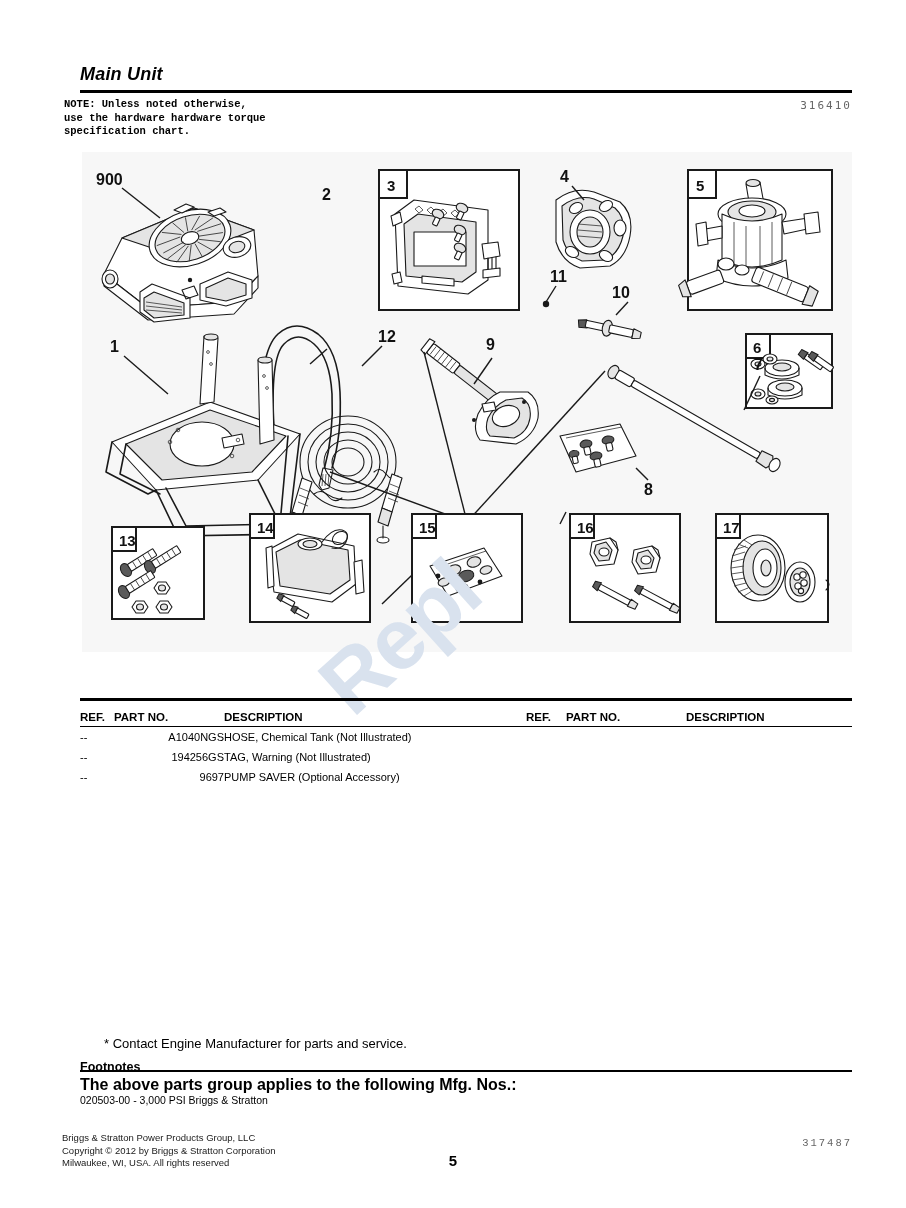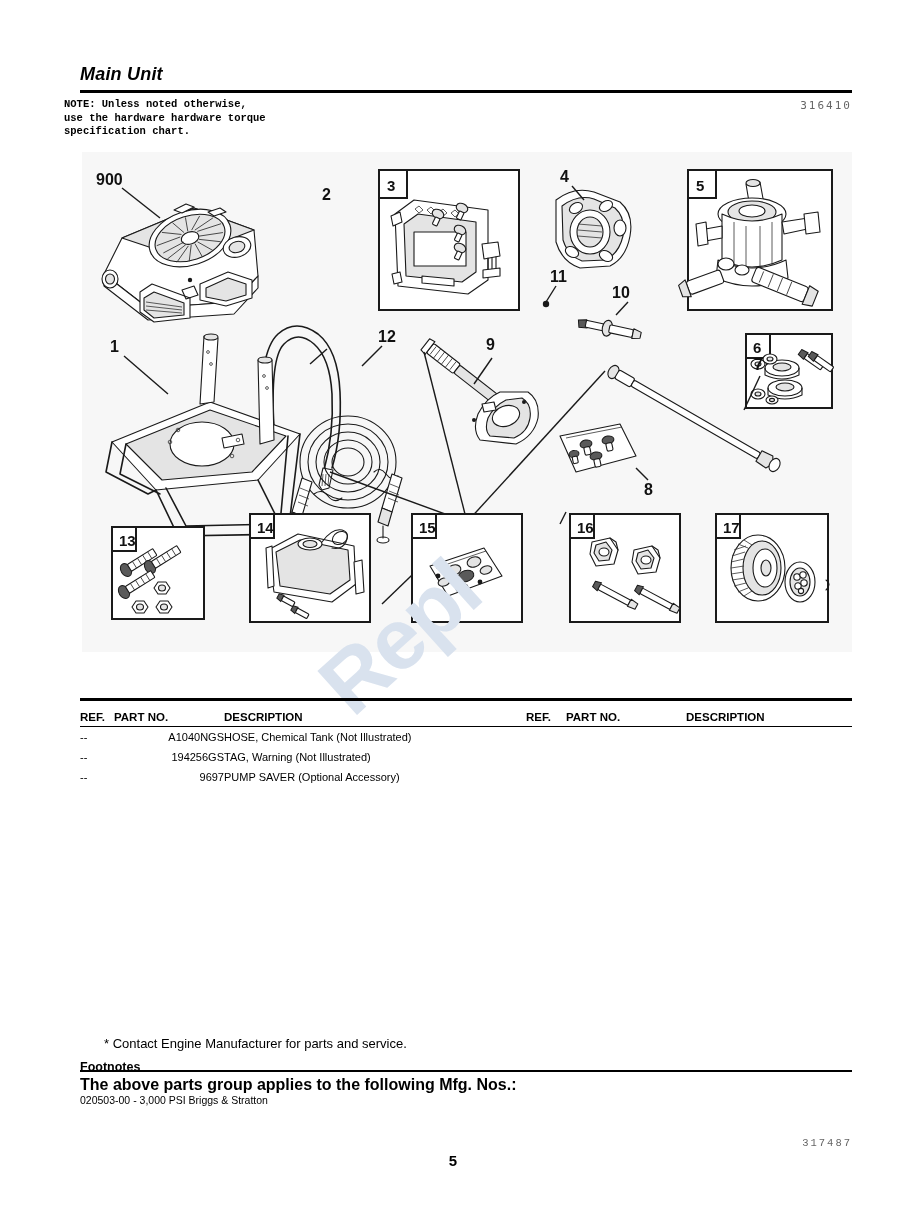--- a/index.html
+++ b/index.html
@@ -833,16 +833,21 @@
     </table>
   </div>
 
   <div id="footnotes-heading">Footnotes</div>
   <div id="footnote-line">* Contact Engine Manufacturer for parts and service.</div>
 
   <div id="mfg-rule"></div>
   <div id="mfg-heading">The above parts group applies to the following Mfg. Nos.:</div>
   <div id="mfg-list">020503-00 - 3,000 PSI Briggs &amp; Stratton</div>
 
+  <div id="footer-legal">
+    <div>Briggs &amp; Stratton Power Products Group, LLC</div>
+    <div>Copyright ©  2012 by Briggs &amp; Stratton Corporation</div>
+    <div>Milwaukee, WI, USA. All rights reserved</div>
+  </div>
   <div id="page-number">5</div>
   <div id="footer-doc-number">317487</div>
 
 </div>
 
 </body></html>

